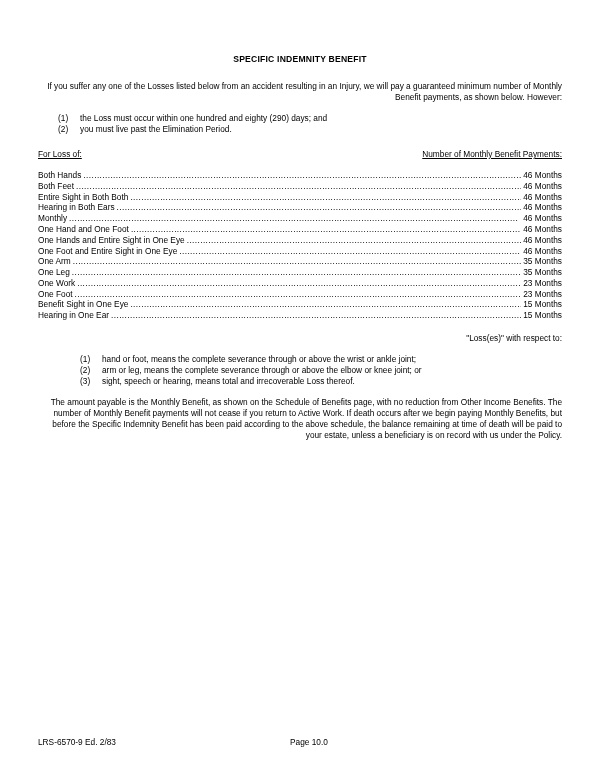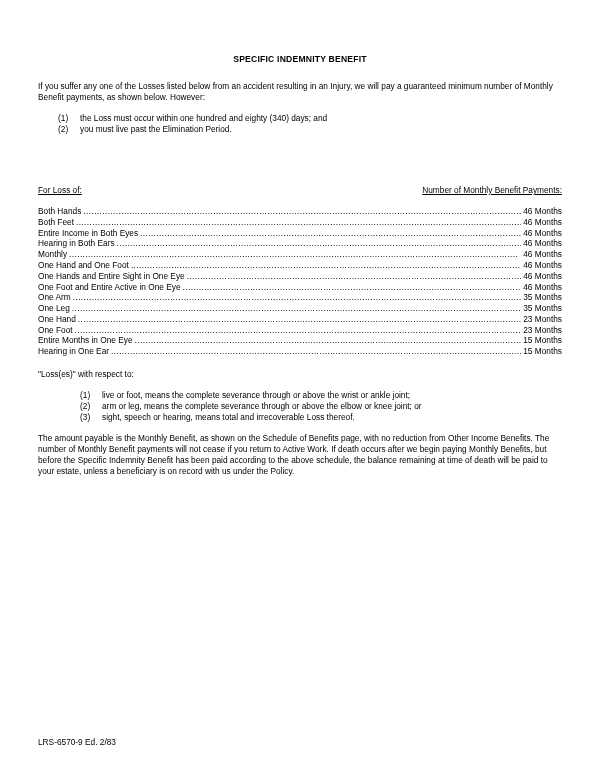--- a/index.html
+++ b/index.html
@@ -26,21 +26,21 @@
   }
   .doc-title {
     text-align: center;
     font-weight: bold;
     font-size: 8.6px;
     letter-spacing: 0.2px;
     margin: 0 0 16px 0;
   }
   p.para {
     margin: 0 0 10px 0;
-    text-align: left;
+    text-align: right;
   }
   .numbered {
     margin: 0 0 10px 0;
     padding: 0;
   }
   .numbered .nrow {
     display: flex;
     margin: 0 0 0 0;
   }
   .numbered .nnum {
@@ -51,21 +51,20 @@
   .indent1 {
     margin-left: 20px;
   }
   .colhead {
     display: flex;
     justify-content: space-between;
     margin: 14px 0 10px 0;
   }
   .colhead span {
     text-decoration: underline;
-    margin-top: 36px;
   }
   .losslist {
     margin: 0 0 12px 0;
   }
   .lossrow {
     display: flex;
     align-items: baseline;
     white-space: nowrap;
     line-height: 1.30;
   }
@@ -122,21 +121,21 @@
 
 <div class="page">
 
   <div class="doc-title">SPECIFIC INDEMNITY BENEFIT</div>
 
   <p class="para">If you suffer any one of the Losses listed below from an accident resulting in an Injury, we will pay a guaranteed minimum number of Monthly Benefit payments, as shown below. However:</p>
 
   <div class="numbered indent1">
     <div class="nrow">
       <span class="nnum">(1)</span>
-      <span>the Loss must occur within one hundred and eighty (340) days; and</span>
+      <span>the Loss must occur within one hundred and eighty (290) days; and</span>
     </div>
     <div class="nrow">
       <span class="nnum">(2)</span>
       <span>you must live past the Elimination Period.</span>
     </div>
   </div>
 
   <div class="colhead">
     <span>For Loss of:</span>
     <span>Number of Monthly Benefit Payments:</span>
@@ -147,21 +146,21 @@
       <span class="lbl">Both Hands</span>
       <span class="dots">......................................................................................................................................................................</span>
       <span class="val">46 Months</span>
     </div>
     <div class="lossrow">
       <span class="lbl">Both Feet</span>
       <span class="dots">......................................................................................................................................................................</span>
       <span class="val">46 Months</span>
     </div>
     <div class="lossrow">
-      <span class="lbl">Entire Income in Both Eyes</span>
+      <span class="lbl">Entire Sight in Both Both</span>
       <span class="dots">......................................................................................................................................................................</span>
       <span class="val">46 Months</span>
     </div>
     <div class="lossrow">
       <span class="lbl">Hearing in Both Ears</span>
       <span class="dots">......................................................................................................................................................................</span>
       <span class="val">46 Months</span>
     </div>
     <div class="lossrow">
       <span class="lbl">Monthly</span>
@@ -172,72 +171,73 @@
       <span class="lbl">One Hand and One Foot</span>
       <span class="dots">......................................................................................................................................................................</span>
       <span class="val">46 Months</span>
     </div>
     <div class="lossrow">
       <span class="lbl">One Hands and Entire Sight in One Eye</span>
       <span class="dots">......................................................................................................................................................................</span>
       <span class="val">46 Months</span>
     </div>
     <div class="lossrow">
-      <span class="lbl">One Foot and Entire Active in One Eye</span>
+      <span class="lbl">One Foot and Entire Sight in One Eye</span>
       <span class="dots">......................................................................................................................................................................</span>
       <span class="val">46 Months</span>
     </div>
     <div class="lossrow">
       <span class="lbl">One Arm</span>
       <span class="dots">......................................................................................................................................................................</span>
       <span class="val">35 Months</span>
     </div>
     <div class="lossrow">
       <span class="lbl">One Leg</span>
       <span class="dots">......................................................................................................................................................................</span>
       <span class="val">35 Months</span>
     </div>
     <div class="lossrow">
-      <span class="lbl">One Hand</span>
+      <span class="lbl">One Work</span>
       <span class="dots">......................................................................................................................................................................</span>
       <span class="val">23 Months</span>
     </div>
     <div class="lossrow">
       <span class="lbl">One Foot</span>
       <span class="dots">......................................................................................................................................................................</span>
       <span class="val">23 Months</span>
     </div>
     <div class="lossrow">
-      <span class="lbl">Entire Months in One Eye</span>
+      <span class="lbl">Benefit Sight in One Eye</span>
       <span class="dots">......................................................................................................................................................................</span>
       <span class="val">15 Months</span>
     </div>
     <div class="lossrow">
       <span class="lbl">Hearing in One Ear</span>
       <span class="dots">......................................................................................................................................................................</span>
       <span class="val">15 Months</span>
     </div>
   </div>
 
   <p class="para">"Loss(es)" with respect to:</p>
 
   <div class="subitems">
     <div class="subrow">
       <span class="snum">(1)</span>
-      <span class="stxt">live or foot, means the complete severance through or above the wrist or ankle joint;</span>
+      <span class="stxt">hand or foot, means the complete severance through or above the wrist or ankle joint;</span>
     </div>
     <div class="subrow">
       <span class="snum">(2)</span>
       <span class="stxt">arm or leg, means the complete severance through or above the elbow or knee joint; or</span>
     </div>
     <div class="subrow">
       <span class="snum">(3)</span>
       <span class="stxt">sight, speech or hearing, means total and irrecoverable Loss thereof.</span>
     </div>
   </div>
 
   <p class="para">The amount payable is the Monthly Benefit, as shown on the Schedule of Benefits page, with no reduction from Other Income Benefits.  The number of Monthly Benefit payments will not cease if you return to Active Work.  If death occurs after we begin paying Monthly Benefits, but before the Specific Indemnity Benefit has been paid according to the above schedule, the balance remaining at time of death will be paid to your estate, unless a beneficiary is on record with us under the Policy.</p>
 
   <div class="footer">
     <span class="fleft">LRS-6570-9 Ed. 2/83</span>
+    <span class="fcenter">Page 10.0</span>
   </div>
 
 </div>
 
 </body></html>

